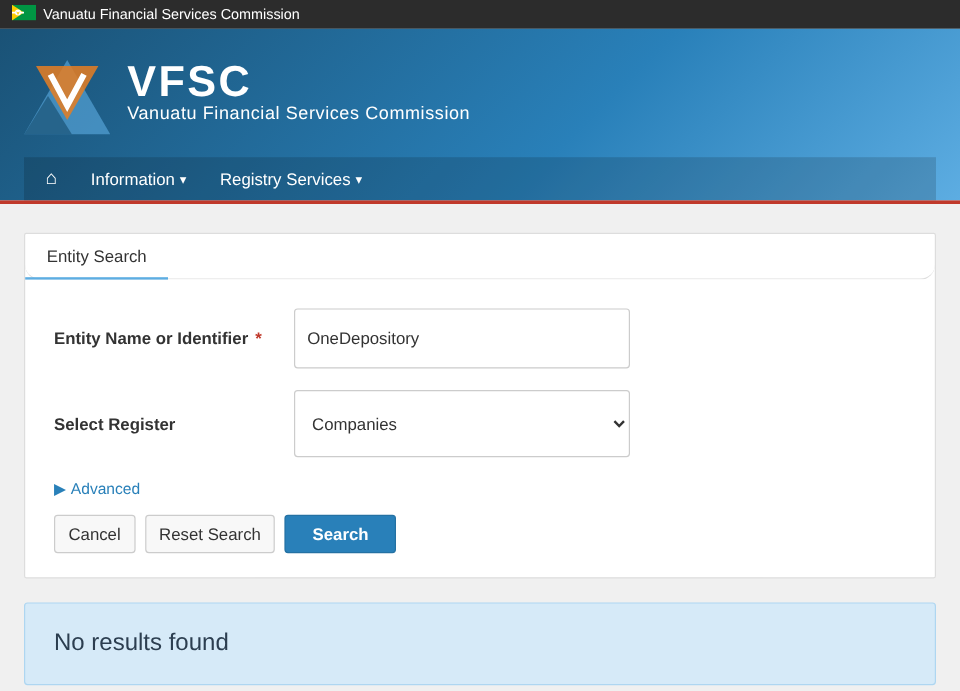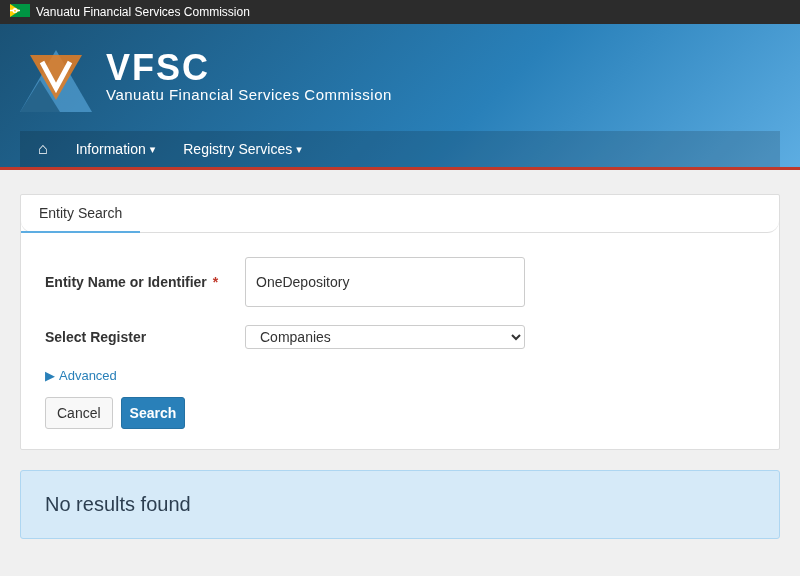--- a/index.html
+++ b/index.html
@@ -129,21 +129,21 @@
       width: 280px;
       padding: 16px 10px;
       border: 1px solid #ccc;
       border-radius: 3px;
       font-size: 14px;
       color: #333;
       outline: none;
     }
     .form-select {
       width: 280px;
-      padding: 2px 10px;
+      padding: 18px 10px;
       border: 1px solid #ccc;
       border-radius: 3px;
       font-size: 14px;
       color: #333;
       background: #fff;
       appearance: auto;
       outline: none;
     }
 
     .advanced-link {
@@ -169,21 +169,21 @@
       cursor: pointer;
       border: 1px solid #ccc;
       background: #f8f8f8;
       color: #333;
     }
     .btn-primary {
       background: #2980b9;
       border-color: #2471a3;
       color: #fff;
       font-weight: bold;
-      padding: 7px 8px;
+      padding: 7px 22px;
     }
 
     
     .no-results {
       background: #d6eaf8;
       border: 1px solid #aed6f1;
       border-radius: 3px;
       padding: 22px 24px;
       margin-top: 20px;
       font-size: 20px;
@@ -276,20 +276,21 @@
 
       <div>
         <a class="advanced-link">
           <span>▶</span>
           <span>Advanced</span>
         </a>
       </div>
 
       <div class="btn-row">
         <button class="btn">Cancel</button>
+        <button class="btn">Reset Search</button>
         <button class="btn btn-primary">Search</button>
       </div>
     </div>
   </div>
 
   <div class="no-results">
     <span>No results found</span>
   </div>
 </div>
 

